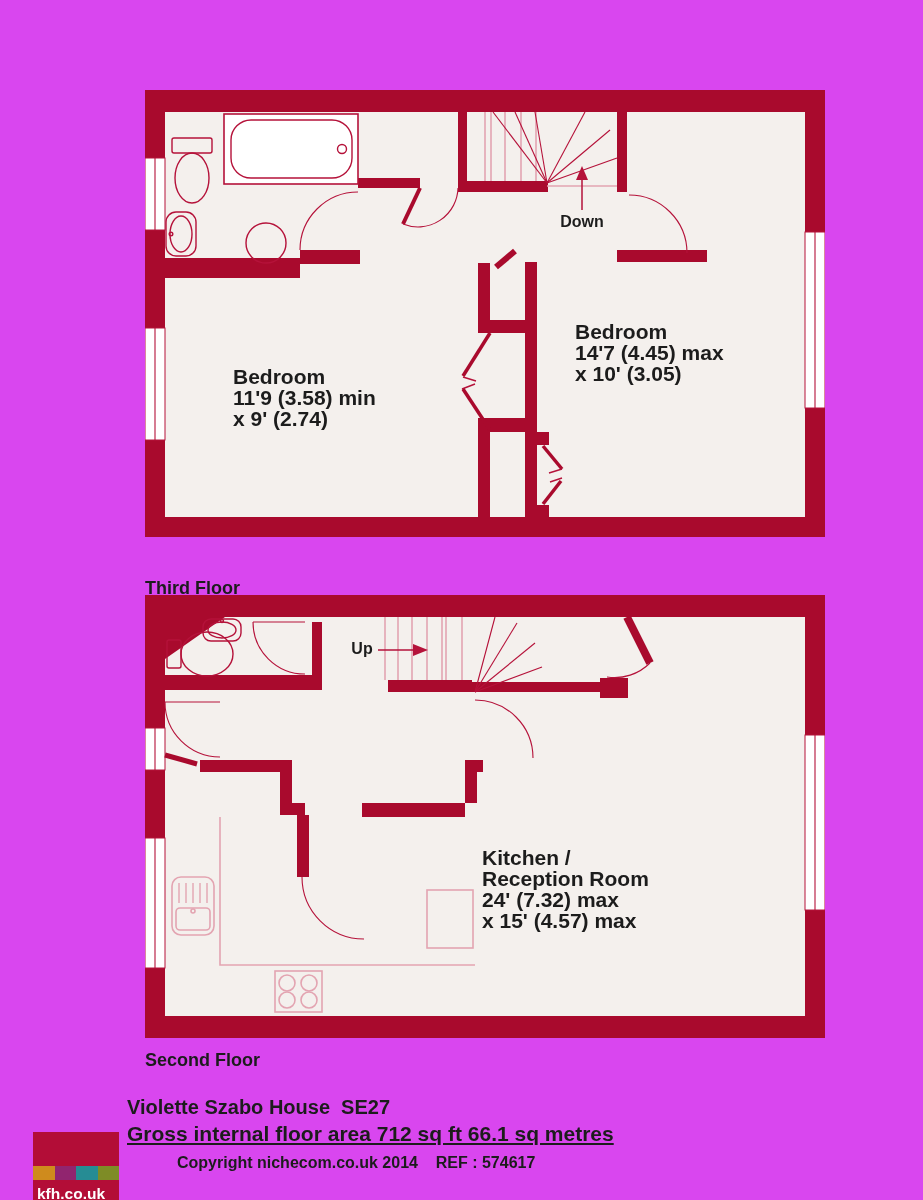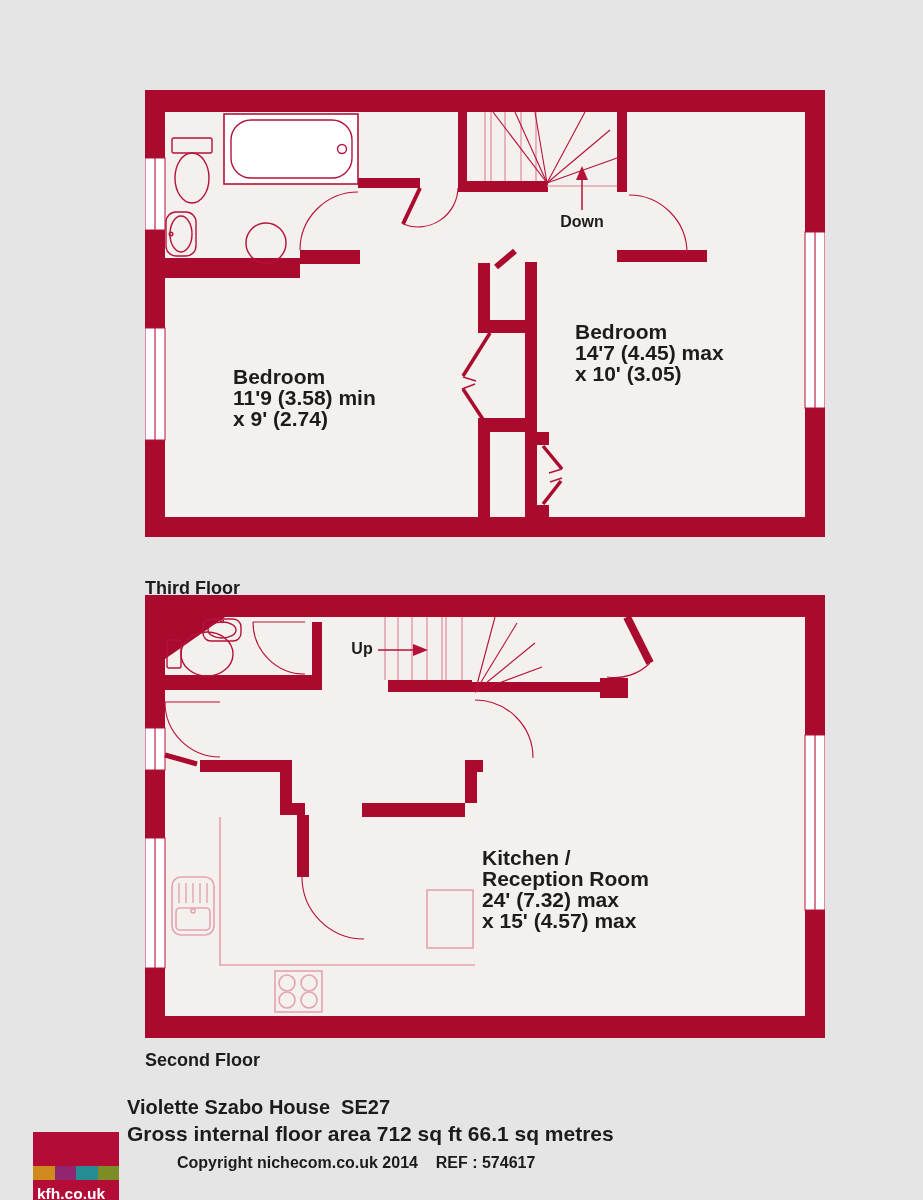--- a/index.html
+++ b/index.html
@@ -1,17 +1,17 @@
 <!DOCTYPE html>
 <html style="--wall: #a90a2d; --line: #b5123a; --light: #e3a4b1; --floor: #f4f0ed; --text: #1c1c1c; --logo-bg: #b30d37;"><head>
 <meta charset="utf-8">
 <style>
   html,body{margin:0;padding:0;}
   body{background:#ffffff;font-family:"Liberation Sans",sans-serif;}
-  #page{position:relative;width:923px;height:1200px;background:#e5e5e5;overflow:hidden;}
+  #page{position:relative;width:923px;height:1200px;background:#d946ef;overflow:hidden;}
   .plan{position:absolute;}
   .lbl{position:absolute;font-weight:700;color:var(--text);}
   .room-label{text-align:left;font-size:21px;line-height:21px;white-space:nowrap;}
   .stair-label{font-size:16px;text-align:center;}
   .floor-label{font-size:18px;}
   .brand-title{font-size:20px;white-space:pre;}
   .brand-area{font-size:21px;white-space:pre;}
   .brand-copy{font-size:16px;white-space:pre;}
   #logo{position:absolute;left:33px;top:1092px;width:86px;height:74px;background:var(--logo-bg);margin-top:40px;}
   #logo .logo-text{position:absolute;left:4px;bottom:3px;color:#ffffff;font-weight:700;font-size:15.5px;letter-spacing:0px;}
@@ -266,16 +266,16 @@
     <span class="logo-text">kfh.co.uk</span>
   </div>
   <div id="logo-strip">
     <span style="background-color: rgb(207, 139, 29);"></span>
     <span style="background-color: rgb(145, 37, 111);"></span>
     <span style="background-color: rgb(38, 140, 148);"></span>
     <span style="background-color: rgb(126, 140, 38);"></span>
   </div>
 
   <div class="lbl brand-title" style="left:127px;top:1096px;">Violette Szabo House  SE27</div>
-  <div class="lbl brand-area" style="left:127px;top:1122px;">Gross internal floor area 712 sq ft 66.1 sq metres</div>
+  <div class="lbl brand-area" style="left:127px;top:1122px;text-decoration:underline;">Gross internal floor area 712 sq ft 66.1 sq metres</div>
   <div class="lbl brand-copy" style="left:141px;top:1154px;margin-left:36px;">Copyright nichecom.co.uk 2014    REF : 574617</div>
 
 </div>
 
 </body></html>

